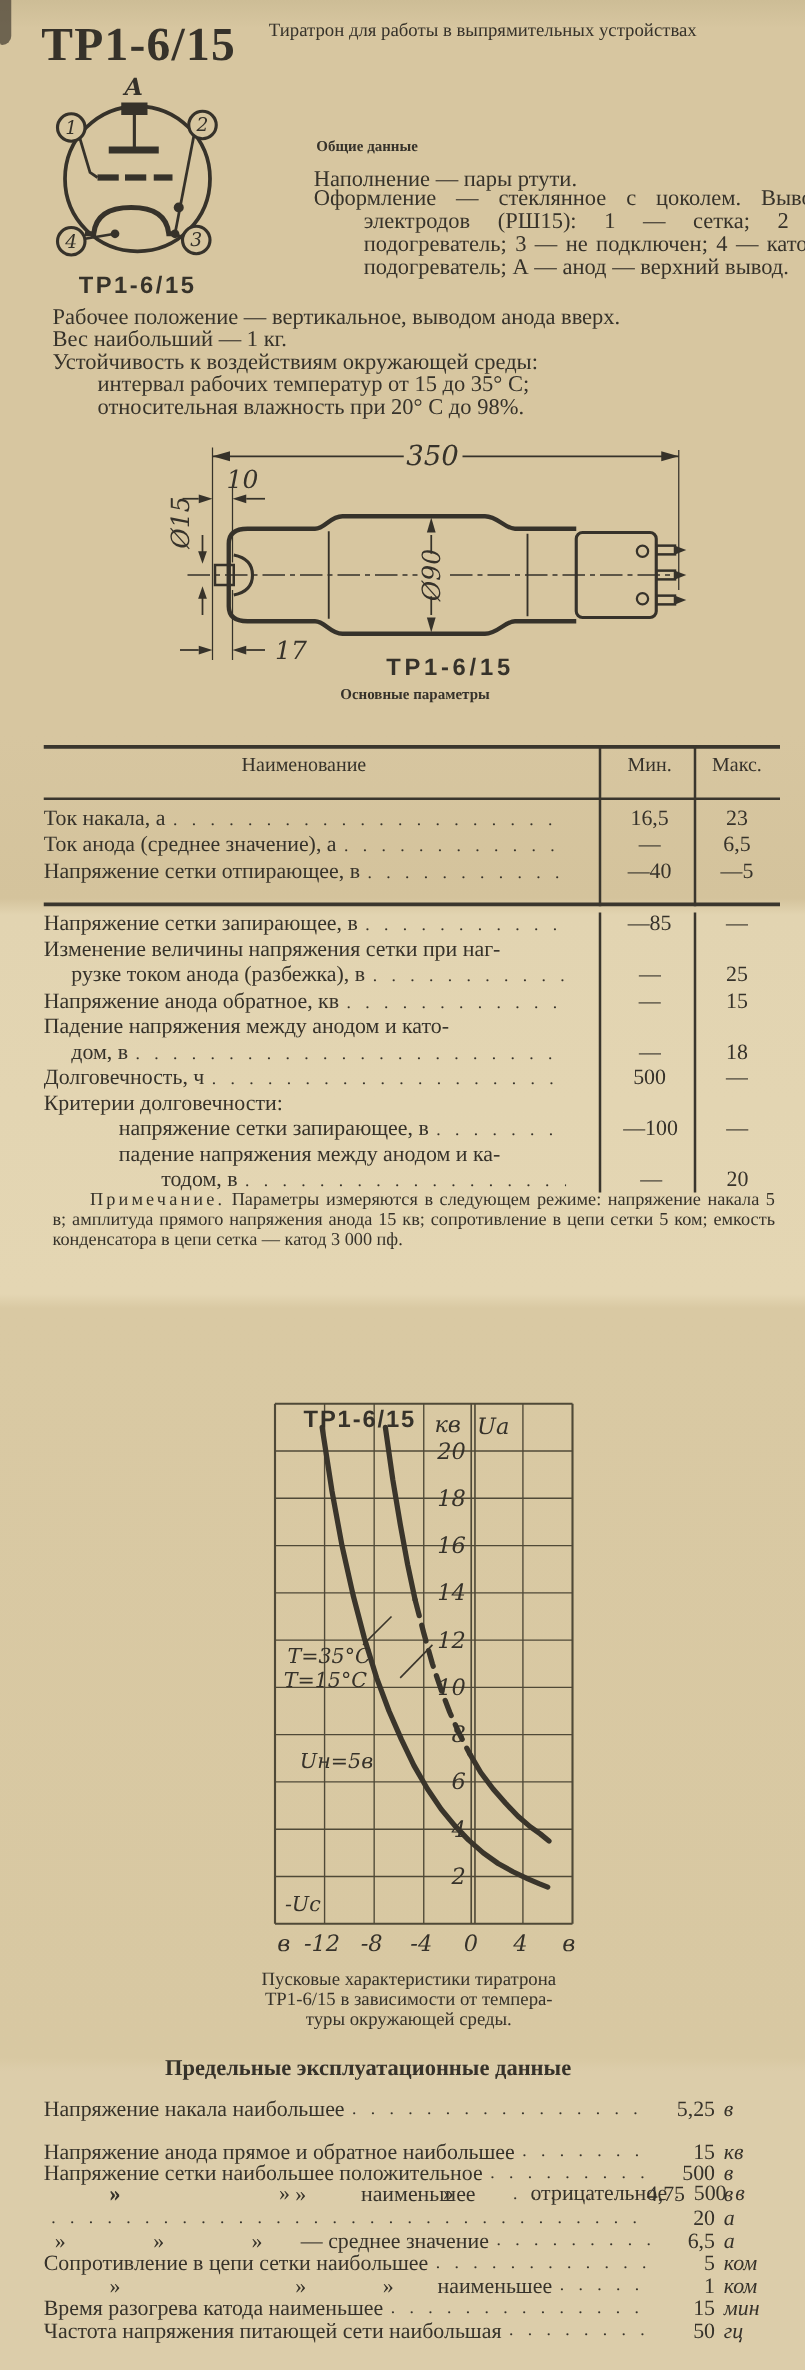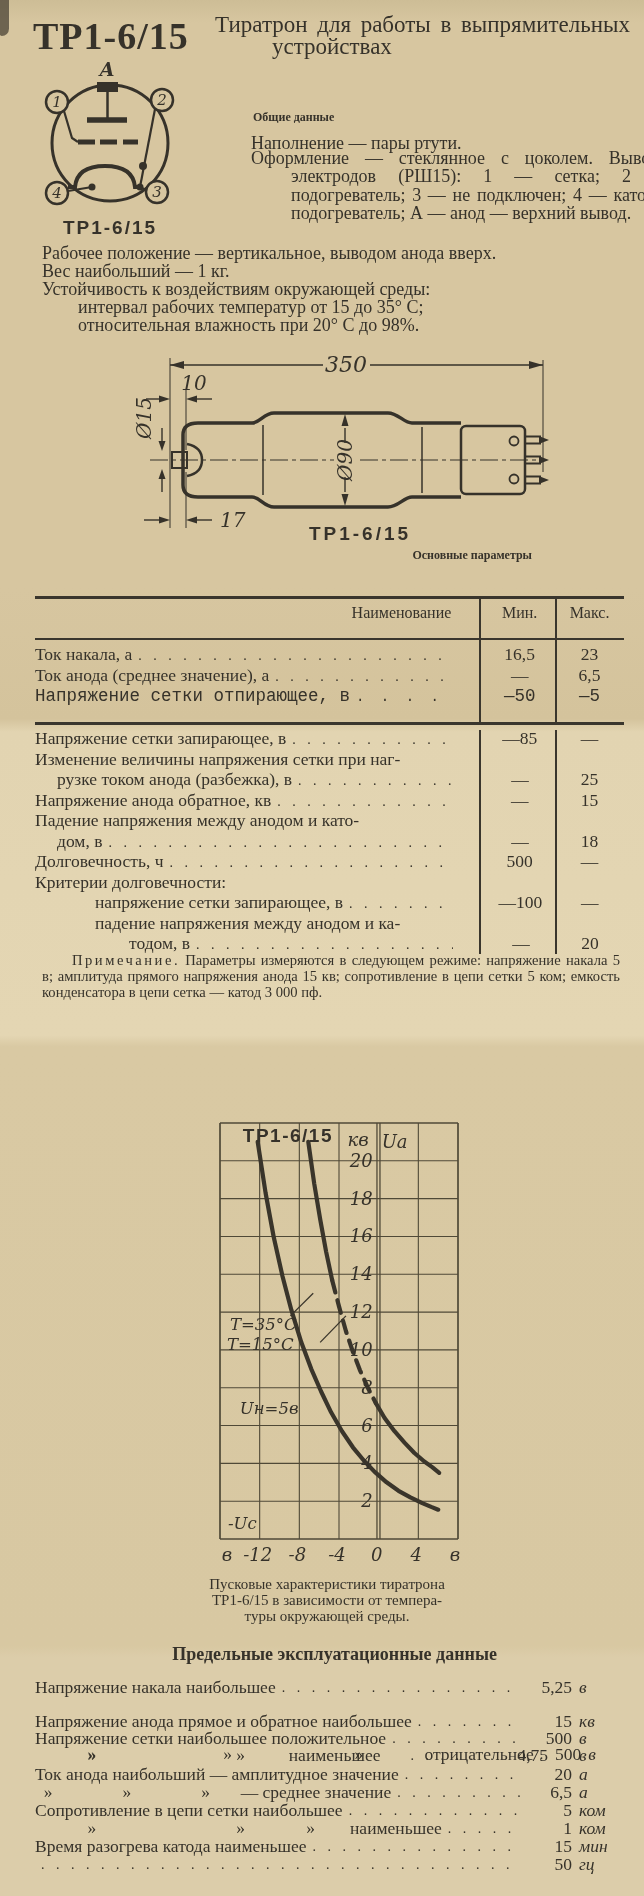--- a/index.html
+++ b/index.html
@@ -3,36 +3,36 @@
 <meta charset="utf-8">
 <style>
   html,body{margin:0;padding:0;background:#888;}
   .page{position:relative;width:644px;height:1896px;overflow:hidden;
     font-family:"Liberation Serif",serif;color:#36322a;
     background:linear-gradient(180deg,#cdbd96 0%,#d7c6a0 1.2%,#d7c6a0 31%,#d4c39c 37.9%,#e2d4b1 38.6%,#e4d6b3 54.6%,#d9c9a3 55.2%,#d8c8a2 86.8%,#dccdaa 87.4%,#dccdaa 100%);}
   .abs{position:absolute;}
   .line{position:absolute;white-space:nowrap;font-size:18px;}
   .corner{position:absolute;left:0;top:0;width:9px;height:36px;background:#4b4335;opacity:.75;border-radius:0 0 8px 2px;}
   .title{position:absolute;left:33px;top:14px;font-size:38px;font-weight:bold;letter-spacing:1px;}
-  .subtitle{position:absolute;left:215px;top:14px;width:415px;font-size:23px;
+  .subtitle{position:absolute;left:215px;top:14px;width:415px;font-size:15px;
     text-align:justify;padding-left:57px;text-indent:-57px;box-sizing:border-box;line-height:22px;}
   .h-sec{position:absolute;font-weight:bold;font-size:12px;}
   .para{position:absolute;font-size:18px;line-height:18.3px;text-align:justify;}
   .hang40{padding-left:40px;text-indent:-40px;}
   .rule{position:absolute;background:#3a362d;}
   .t-head{position:absolute;left:35px;width:585px;display:flex;font-size:16px;}
   .t-row{position:absolute;left:35px;width:585px;display:flex;font-size:17.5px;line-height:19px;}
   .t-name{width:444px;display:flex;align-items:baseline;overflow:hidden;box-sizing:border-box;}
   .t-lead{flex:1;overflow:hidden;white-space:nowrap;letter-spacing:4px;font-size:14px;padding:0 8px 0 6px;}
   .t-min{width:84px;text-align:center;padding-left:29px;}
   .t-max{width:65px;text-align:center;}
   .ind1{padding-left:22px;}
   .ind2{padding-left:60px;}
   .ind3{padding-left:94px;}
-  .hc{text-align:right;}
+  .hc{text-align:center;}
   .note{position:absolute;left:42px;top:952px;width:578px;font-size:14.6px;line-height:16.2px;text-align:justify;}
   .note .nlbl{letter-spacing:2.5px;}
   .note-ind{text-indent:30px;}
   .cap3{position:absolute;left:196px;top:1576px;width:262px;font-size:15px;line-height:16.2px;text-align:center;}
   .lim-row{position:absolute;left:35px;width:577px;display:flex;font-size:17.5px;line-height:19px;}
   .lim-label{white-space:pre;}
   .lim-lead{flex:1;overflow:hidden;white-space:nowrap;letter-spacing:4px;font-size:14px;padding:0 4px 0 6px;}
   .lim-val{width:52px;text-align:right;white-space:pre;}
   .lim-unit{width:40px;font-style:italic;padding-left:7px;box-sizing:border-box;}
   svg{overflow:visible;}
@@ -190,26 +190,26 @@
     <div class="t-max">23</div>
   </div>
   <div class="t-row" style="top:666px;">
     <div class="t-name">
         <span>Ток анода (среднее значение), а</span>
         <span class="t-lead">. . . . . . . . . . . . . . . . . . . . . . . . . . . . . . . . . . . . . . . . . . . . . . . . . . . .</span>
       </div>
     <div class="t-min">—</div>
     <div class="t-max">6,5</div>
   </div>
-  <div class="t-row" style="top:687px;font-family:Liberation Mono, monospace;">
+  <div class="t-row" style="top:687px;">
     <div class="t-name">
         <span>Напряжение сетки отпирающее, в</span>
         <span class="t-lead">. . . . . . . . . . . . . . . . . . . . . . . . . . . . . . . . . . . . . . . . . . . . . . . . . . . .</span>
       </div>
-    <div class="t-min">—50</div>
+    <div class="t-min">—40</div>
     <div class="t-max">—5</div>
   </div>
   <div class="rule" style="left:35px;top:722px;width:589px;height:3px;"></div>
 
   <div class="rule" style="left:479px;top:730px;width:1.5px;height:224px;"></div>
   <div class="rule" style="left:555px;top:730px;width:1.5px;height:224px;"></div>
 
   <div class="t-row" style="top:729px;">
     <div class="t-name">
         <span>Напряжение сетки запирающее, в</span>
@@ -376,21 +376,20 @@
       <span class="lim-val">500</span>
       <span class="lim-unit">в</span>
   </div>
   <div class="lim-row" style="top:1745px;">
     <span class="lim-label">            »                             »                            »              отрицательное</span>
       <span class="lim-lead">. . . . . . . . . . . . . . . . . . . . . . . . . . . . . . . . . . . . . . . . . . . . . . . . . . . .</span>
       <span class="lim-val">500</span>
       <span class="lim-unit">в</span>
   </div>
   <div class="lim-row" style="top:1765px;">
-    <span class="lim-label">Ток анода наибольший — амплитудное значение</span>
       <span class="lim-lead">. . . . . . . . . . . . . . . . . . . . . . . . . . . . . . . . . . . . . . . . . . . . . . . . . . . .</span>
       <span class="lim-val">20</span>
       <span class="lim-unit">а</span>
   </div>
   <div class="lim-row" style="top:1783px;">
     <span class="lim-label">  »                »                »       — среднее значение</span>
       <span class="lim-lead">. . . . . . . . . . . . . . . . . . . . . . . . . . . . . . . . . . . . . . . . . . . . . . . . . . . .</span>
       <span class="lim-val">6,5</span>
       <span class="lim-unit">а</span>
   </div>
@@ -406,17 +405,18 @@
       <span class="lim-val">1</span>
       <span class="lim-unit">ком</span>
   </div>
   <div class="lim-row" style="top:1837px;justify-content:center;">
     <span class="lim-label">Время разогрева катода наименьшее</span>
       <span class="lim-lead">. . . . . . . . . . . . . . . . . . . . . . . . . . . . . . . . . . . . . . . . . . . . . . . . . . . .</span>
       <span class="lim-val">15</span>
       <span class="lim-unit">мин</span>
   </div>
   <div class="lim-row" style="top:1855px;">
+    <span class="lim-label">Частота напряжения питающей сети наибольшая</span>
       <span class="lim-lead">. . . . . . . . . . . . . . . . . . . . . . . . . . . . . . . . . . . . . . . . . . . . . . . . . . . .</span>
       <span class="lim-val">50</span>
       <span class="lim-unit">гц</span>
   </div>
 </div>
 
 </body></html>

